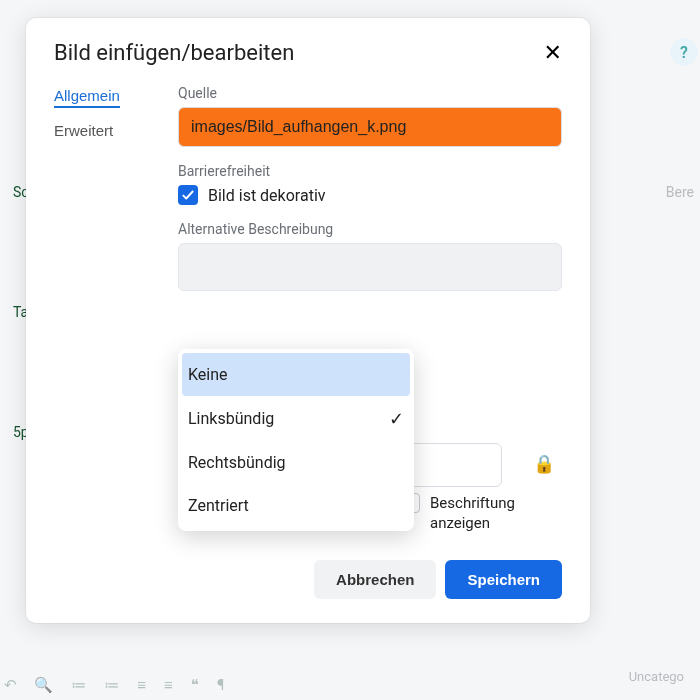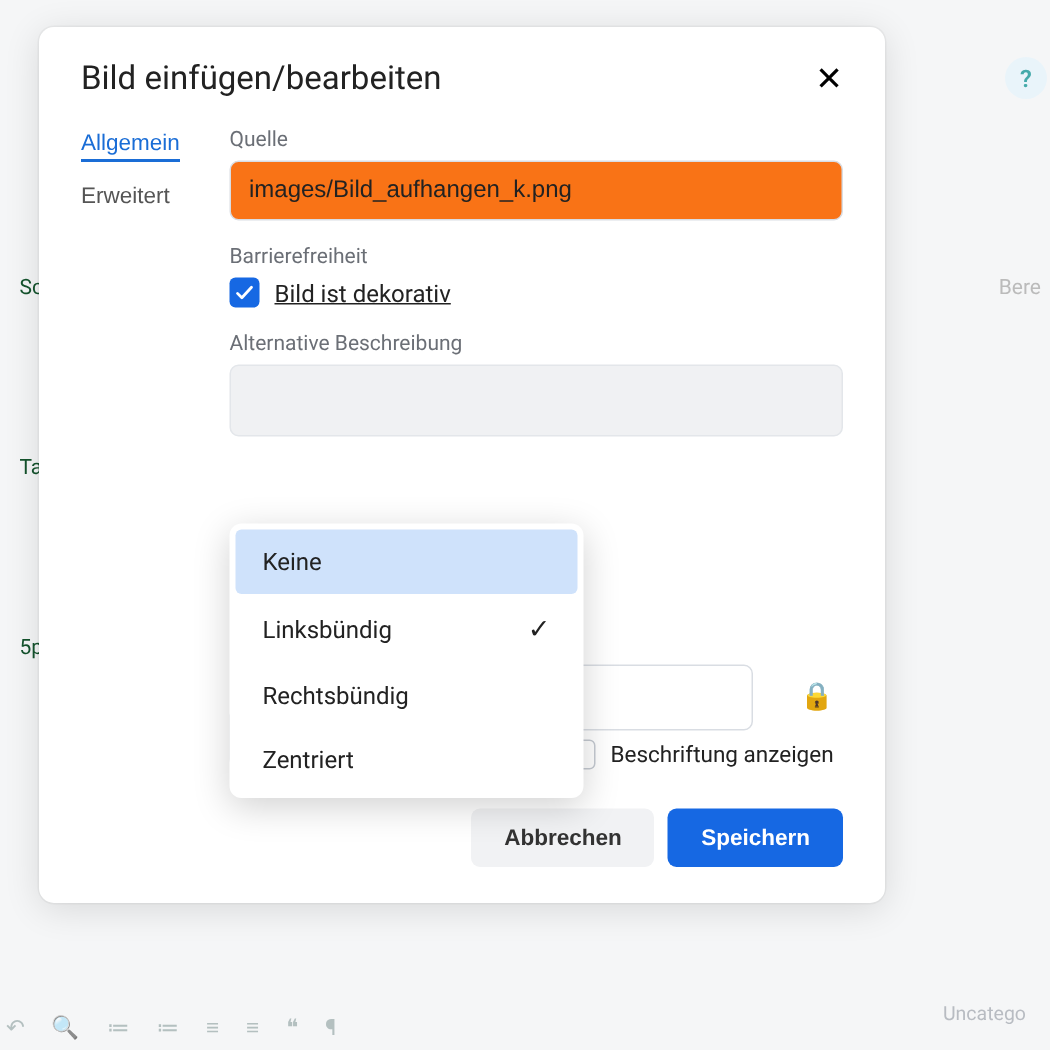--- a/index.html
+++ b/index.html
@@ -34,36 +34,36 @@
       padding: 22px 28px 24px 28px;
     }
     .modal-header {
       display:flex; justify-content:space-between; align-items:center;
       margin-bottom: 20px;
     }
     .modal-title { font-size: 22px; font-weight: 400; color:#222; }
     .close-btn {
       font-size: 22px; cursor:pointer; background:none; border:none; line-height:1;
     }
-    .body { display:flex; gap: 7px; }
+    .body { display:flex; gap: 32px; }
     .tabs { width: 92px; display:flex; flex-direction:column; gap:14px; padding-top:2px; }
     .tab {
       font-size: 15px; color:#555; cursor:pointer; background:none; border:none; text-align:left;
     }
     .tab.active {
       color: #1a6dd6; border-bottom: 2px solid #1a6dd6; padding-bottom: 2px; width:fit-content;
     }
     .form { flex:1; position:relative; }
     .field-label { font-size: 14px; color:#6b6f76; margin-bottom: 6px; display:block; }
     .text-input {
       width:100%; border:1px solid #d9dde3; border-radius:6px;
       padding: 10px 12px; font-size:16px; color:#222; background:#f97316;
     }
     .group { margin-bottom: 16px; }
-    .checkbox-row { display:flex; align-items:center; gap:10px;text-decoration:underline; }
+    .checkbox-row { display:flex; align-items:center; gap:10px; }
     .checkbox {
       width:20px; height:20px; border-radius:4px; background:#1668e3;
       display:flex; align-items:center; justify-content:center; cursor:pointer;
     }
     .checkbox svg { stroke:#fff; }
     .checkbox-empty {
       width:20px; height:20px; border-radius:4px; border:1.5px solid #c5cad1; background:#fff; cursor:pointer;
     }
     .checkbox-label { font-size:16px; color:#222; }
     .alt-textarea {
@@ -89,21 +89,21 @@
       padding: 10px 12px; font-size:18px; background:#fff;
     }
     .lock-icon { position:absolute; right: 6px; top: 368px; font-size:18px; }
     .dropdown {
       position:absolute; left: 0px; top: 264px;
       width: 236px; background:#fff; border-radius:8px;
       box-shadow: 0 6px 24px rgba(0,0,0,.18);
       padding: 4px; z-index: 5;
     }
     .dd-item {
-      padding: 12px 18px; font-size:16px; border-radius:4px; cursor:pointer;
+      padding: 12px 6px; font-size:16px; border-radius:4px; cursor:pointer;
       display:flex; justify-content:space-between; align-items:center;
     }
     .dd-item.highlight { background:#cfe2fb; }
     .dd-check { font-size:18px; }
     .footer {
       display:flex; justify-content:flex-end; gap:9px; margin-top: 26px;
     }
     .btn {
       padding: 11px 22px; border-radius:6px; font-size:15px; font-weight:600;
       border:none; cursor:pointer;

